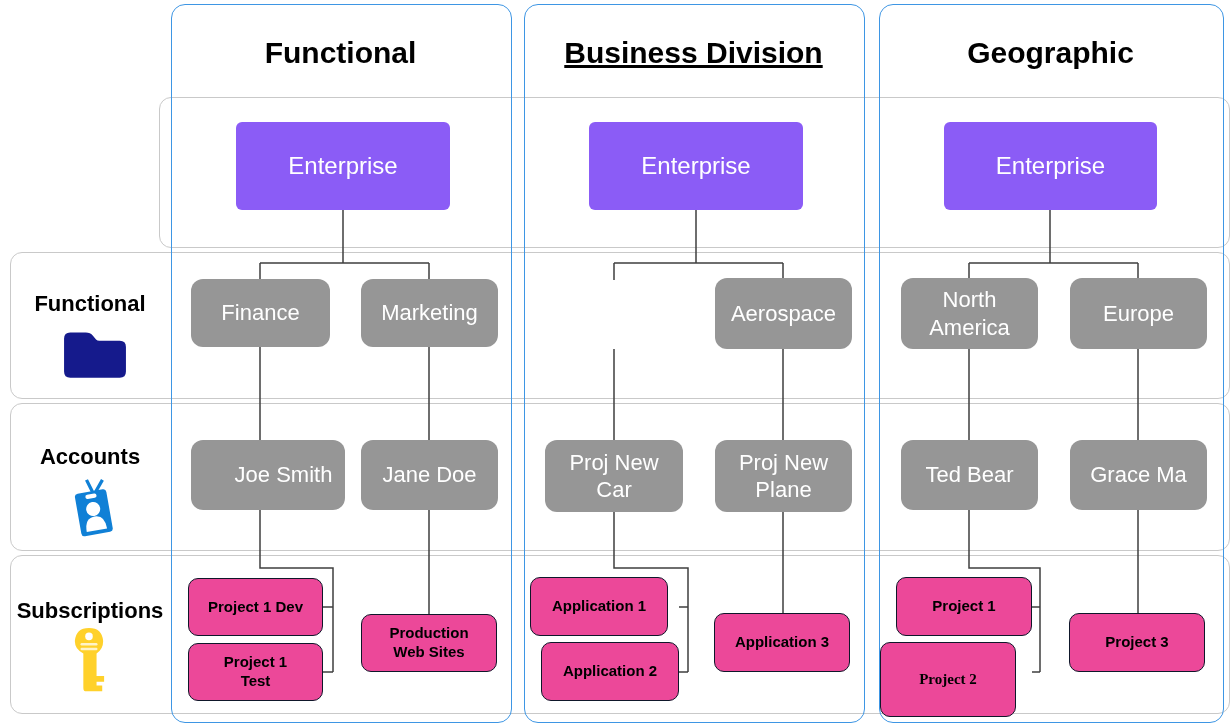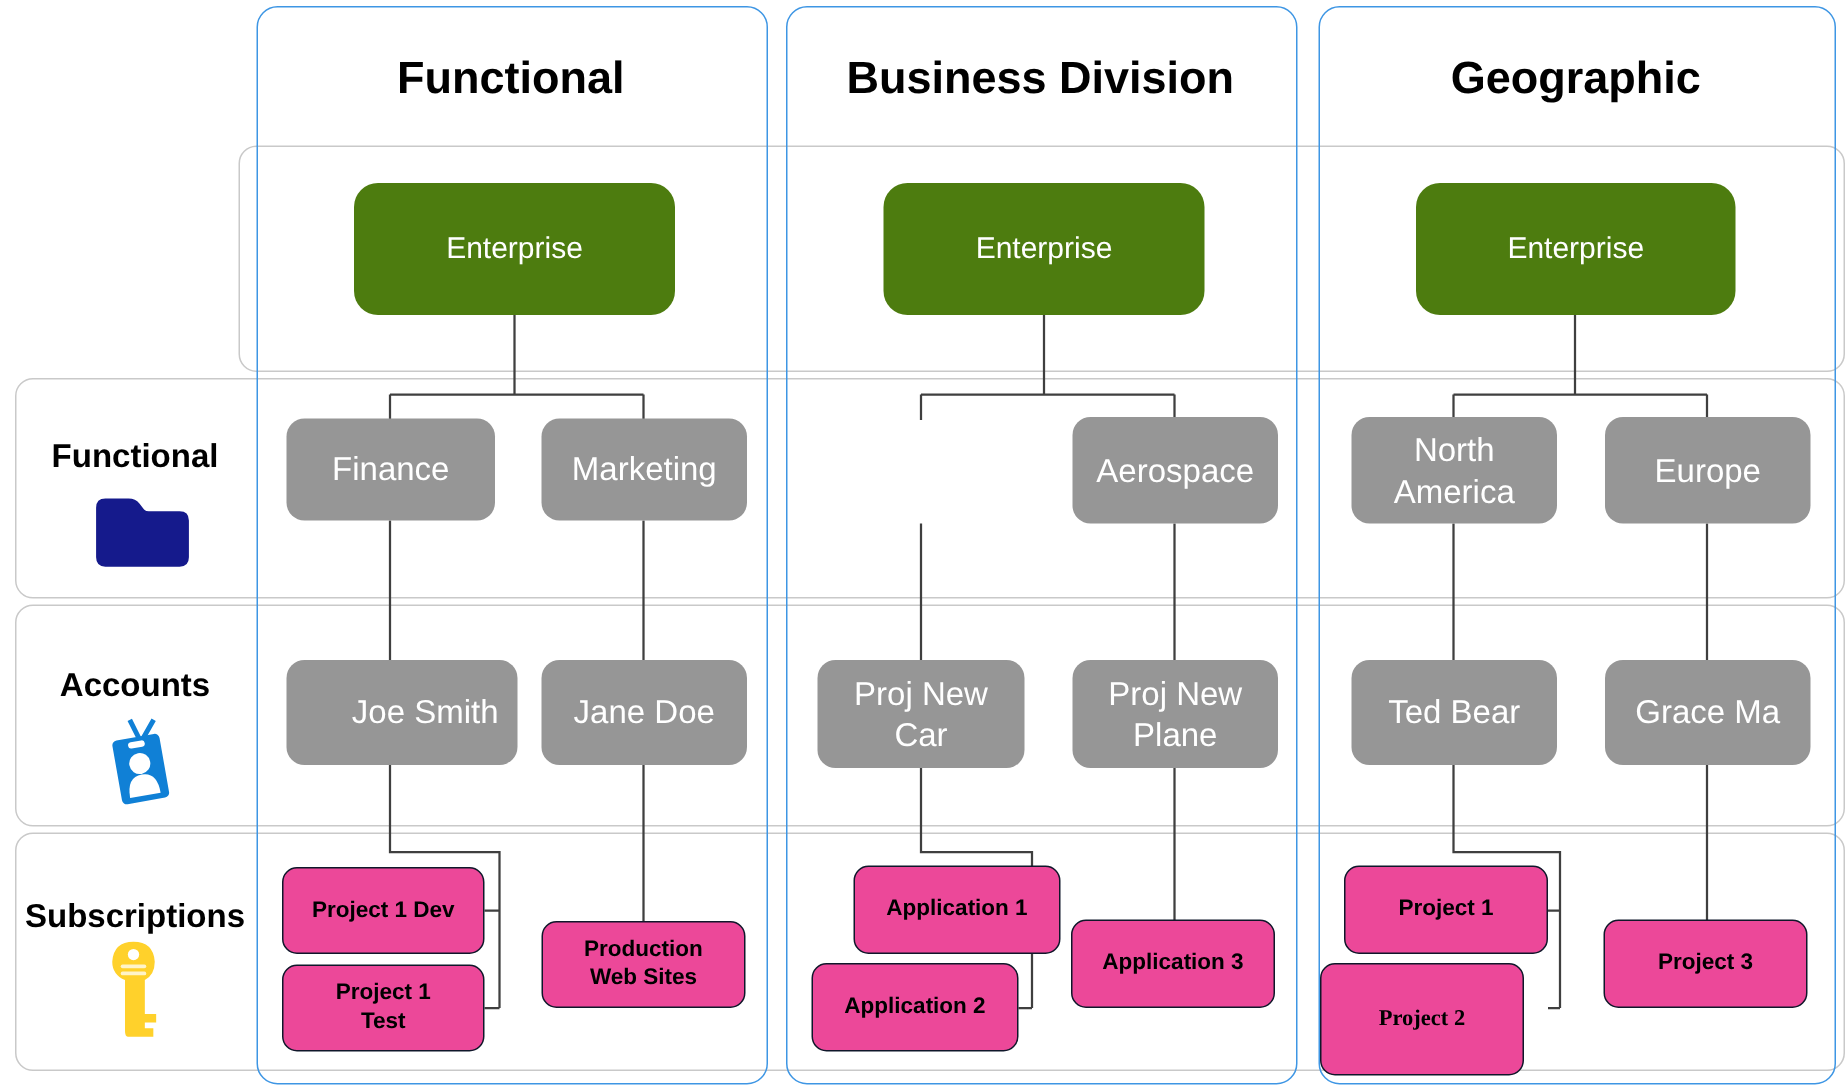--- a/index.html
+++ b/index.html
@@ -17,21 +17,21 @@
     position:absolute;text-align:center;font-size:30px;font-weight:700;color:#000;line-height:46px;
   }
   .rowlabel{
     position:absolute;text-align:center;font-size:22px;font-weight:700;color:#000;
   }
   .node{
     position:absolute;display:flex;align-items:center;justify-content:center;
     text-align:center;white-space:pre-line;box-sizing:border-box;
   }
   .node-blue{
-    background:#4d7c0f;color:#fff;font-size:20px;font-weight:400;border-radius:16px;
+    background:#8b5cf6;color:#fff;font-size:24px;font-weight:400;border-radius:6px;
   }
   .node-gray{
     background:#969696;color:#fff;font-size:22px;font-weight:400;border-radius:12px;line-height:1.25;
   }
   .node-light{
     background:#ec4899;color:#000;border:1px solid #0f172a;border-radius:10px;
     font-size:15px;font-weight:600;line-height:1.25;
   }
   .icon{position:absolute;}
   svg{display:block;}
@@ -61,21 +61,21 @@
       M614 349 V440 M783 349 V440
       M614 512 V568 H688 V672 M688 607 H679 M688 672 H679
       M783 512 V615
       M1050 210 V263 M969 263 H1138 M969 263 V280 M1138 263 V280
       M969 349 V440 M1138 349 V440
       M969 510 V568 H1040 V672 M1040 607 H1032 M1040 672 H1032
       M1138 510 V615"></path>
   </svg>
 
   <div class="hdr" style="left:171px;top:30px;width:339px;">Functional</div>
-  <div class="hdr" style="left:524px;top:30px;width:339px;">Business Division</div>
+  <div class="hdr" style="left:524px;top:30px;width:339px;text-decoration:underline;">Business Division</div>
   <div class="hdr" style="left:879px;top:30px;width:343px;">Geographic</div>
 
   <div class="rowlabel" style="left:8px;top:291px;width:164px;">Functional</div>
   <span class="icon" style="left:62px;top:326px;">
     <svg width="66" height="54" viewBox="0 0 64 52">
       <path fill="#151a8c" d="M2 12 Q2 6 8 6 L23 6 Q27.5 6 30 9.2 L33 13 Q34.2 14.2 36.2 14.2 L56 14.2 Q62 14.2 62 20.2 L62 44 Q62 50 56 50 L8 50 Q2 50 2 44 Z"></path>
     </svg>
   </span>
 
   <div class="rowlabel" style="left:8px;top:444px;width:164px;">Accounts</div>
@@ -111,21 +111,21 @@
 Test</div>
   <div class="node node-light" style="left:361px;top:614px;width:136px;height:58px;">Production
 Web Sites</div>
 
   <div class="node node-blue" style="left:589px;top:122px;width:214px;height:88px;">Enterprise</div>
   <div class="node node-gray" style="left:715px;top:278px;width:137px;height:71px;">Aerospace</div>
   <div class="node node-gray" style="left:545px;top:440px;width:138px;height:72px;">Proj New
 Car</div>
   <div class="node node-gray" style="left:715px;top:440px;width:137px;height:72px;">Proj New
 Plane</div>
-  <div class="node node-light" style="left:569px;top:577px;width:138px;height:59px;">Application 1</div>
+  <div class="node node-light" style="left:530px;top:577px;width:138px;height:59px;">Application 1</div>
   <div class="node node-light" style="left:541px;top:642px;width:138px;height:59px;">Application 2</div>
   <div class="node node-light" style="left:714px;top:613px;width:136px;height:59px;">Application 3</div>
 
   <div class="node node-blue" style="left:944px;top:122px;width:213px;height:88px;">Enterprise</div>
   <div class="node node-gray" style="left:901px;top:278px;width:137px;height:71px;">North
 America</div>
   <div class="node node-gray" style="left:1070px;top:278px;width:137px;height:71px;">Europe</div>
   <div class="node node-gray" style="left:901px;top:440px;width:137px;height:70px;">Ted Bear</div>
   <div class="node node-gray" style="left:1070px;top:440px;width:137px;height:70px;">Grace Ma</div>
   <div class="node node-light" style="left:896px;top:577px;width:136px;height:59px;">Project 1</div>

